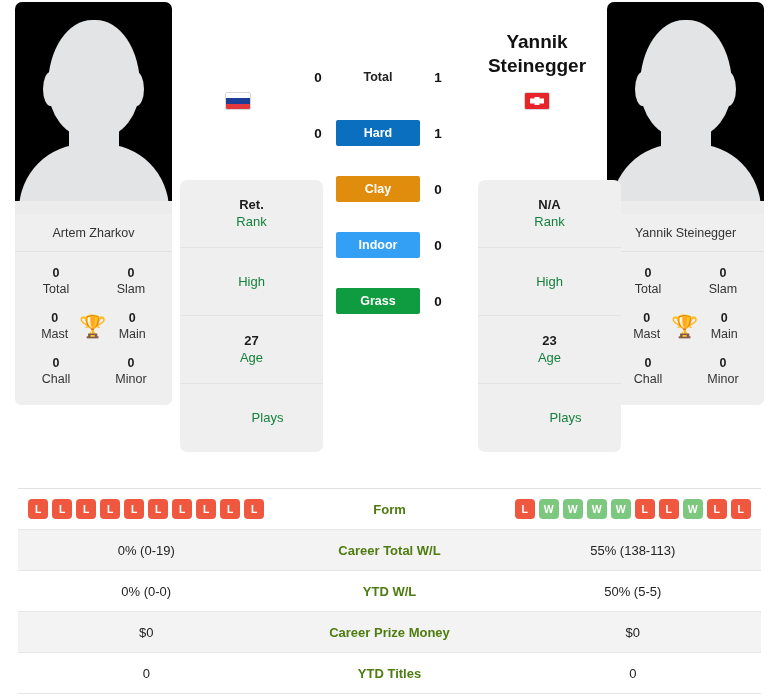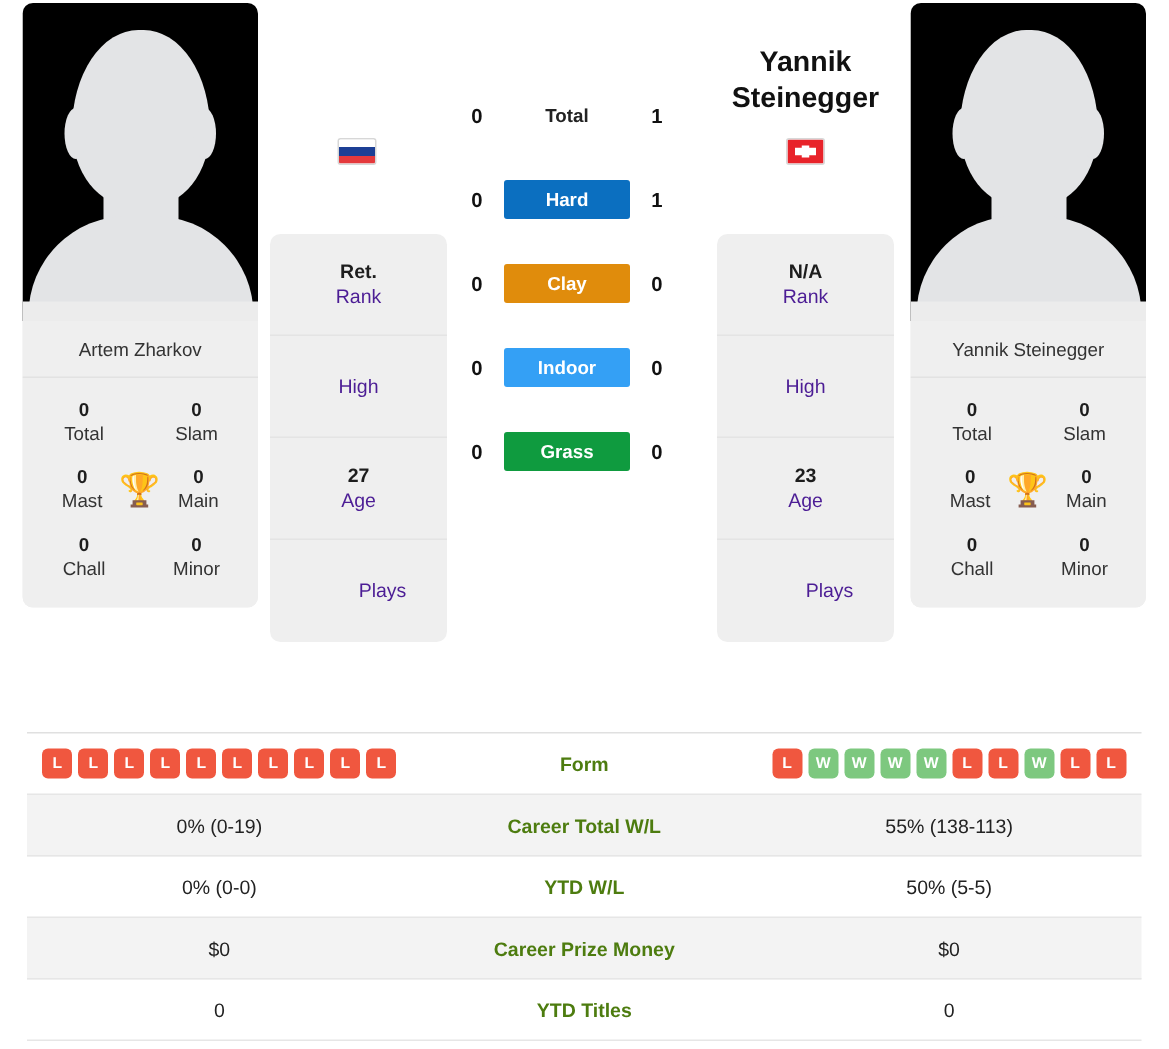--- a/index.html
+++ b/index.html
@@ -68,33 +68,33 @@
   .titles-cell { width: 54px; text-align: center; }
   .titles-val { font-size: 12.5px; font-weight: bold; color: #1d1d1d; line-height: 15px; }
   .titles-lbl { font-size: 12.5px; color: #333333; line-height: 17px; }
   .trophy {
     width: 26px; height: 28px; display: flex; align-items: center;
     justify-content: center; font-size: 22px; color: #4a7ebb; line-height: 1;
   }
 
   
   .rank-card {
-    position: absolute; top: 156px; width: 118px;
+    position: absolute; top: 180px; width: 143px;
     background: #efefef; border-radius: 7px; overflow: hidden;
   }
   .rank-card.left  { left: 180px; }
   .rank-card.right { left: 478px; }
   .rank-cell {
     height: 68px; display: flex; flex-direction: column;
     align-items: center; justify-content: center;
     border-bottom: 1px solid #e4e4e4;
   }
   .rank-cell:last-child { border-bottom: none; padding-left: 32px; }
   .rank-val { font-size: 13px; font-weight: bold; color: #1d1d1d; line-height: 17px; }
-  .rank-lbl { font-size: 13px; color: #4c1d95; line-height: 18px; }
+  .rank-lbl { font-size: 13px; color: #15803d; line-height: 18px; }
 
   
   .pname {
     position: absolute; top: 30px; width: 150px; text-align: center;
     font-size: 19px; font-weight: bold; color: #111111; line-height: 24px;
   }
   .pname.left  { left: 163px; }
   .pname.right { left: 462px; }
   .flag {
     position: absolute; top: 92px; width: 26px; height: 18px;

